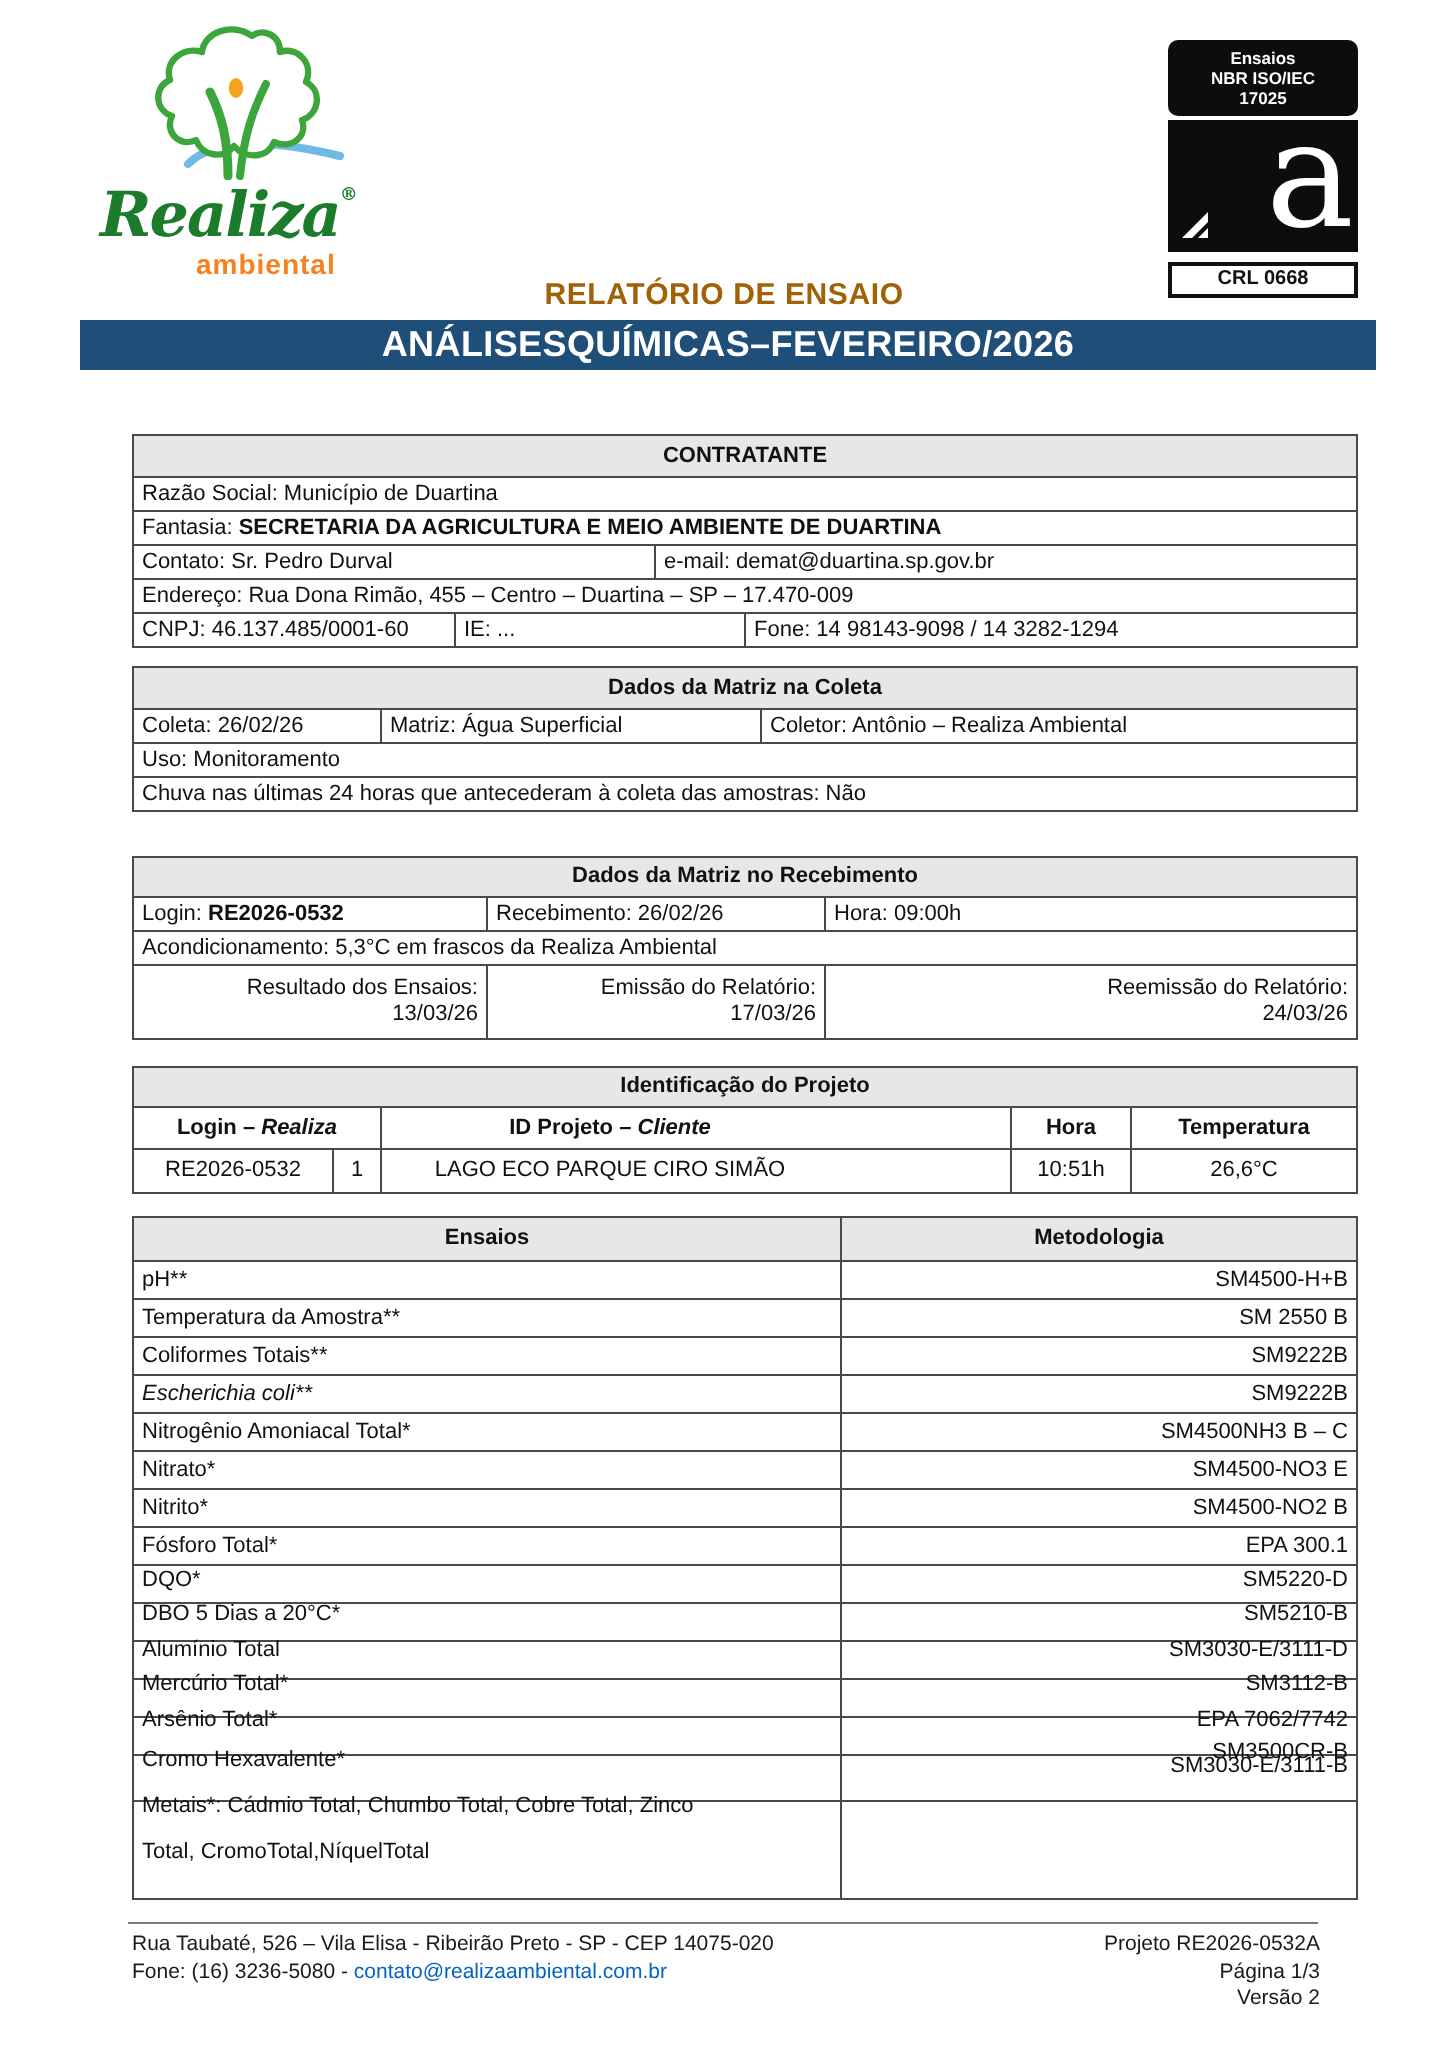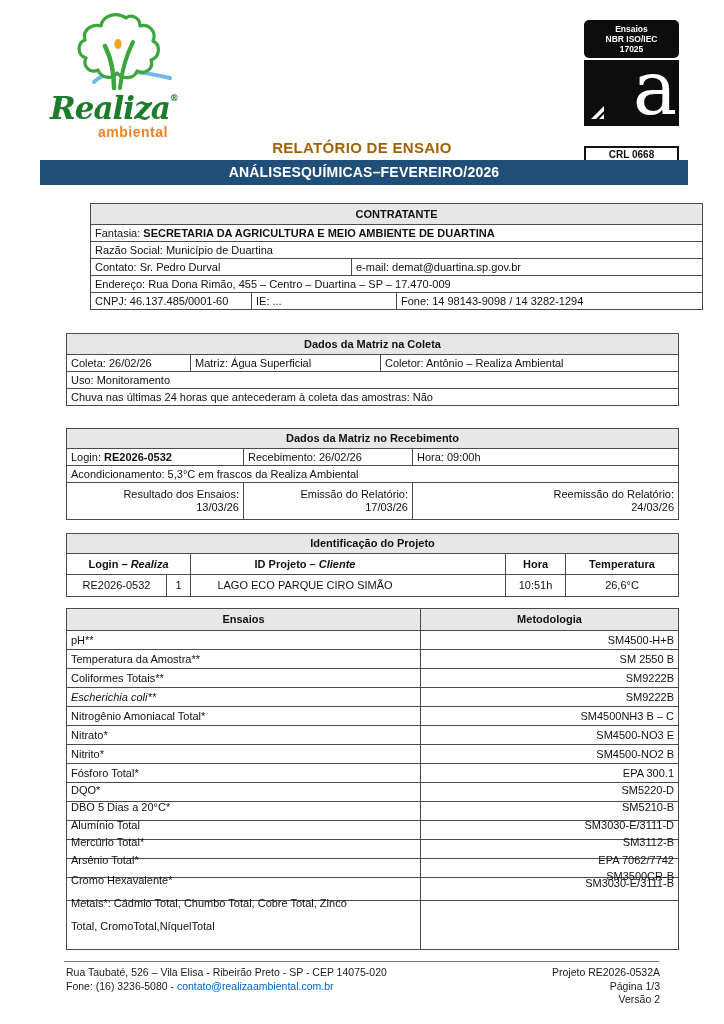--- a/index.html
+++ b/index.html
@@ -16,38 +16,38 @@
         color:#f58220;letter-spacing:.5px;}
 
   
   .badge{position:absolute;left:584px;top:20px;width:95px;}
   .badge-top{background:#0d0d0d;border-radius:5px;color:#fff;text-align:center;
         font-size:8.5px;font-weight:bold;line-height:10px;padding:4px 0;}
   .badge-mid{background:#0d0d0d;height:66px;margin-top:2px;position:relative;overflow:hidden;}
   .badge-a{position:absolute;right:2px;top:-14px;color:#fff;font-family:"DejaVu Serif",serif;
         font-size:74px;line-height:84px;}
   .badge-sym{position:absolute;left:7px;bottom:7px;}
-  .badge-crl{margin-top:20px;border:2px solid #111;background:#fff;text-align:center;
+  .badge-crl{margin-top:5px;border:2px solid #111;background:#fff;text-align:center;
         font-size:10px;font-weight:bold;line-height:14px;color:#111;}
 
   
   .title{position:absolute;left:0;top:139px;width:724px;text-align:center;
         font-size:15px;font-weight:bold;color:#a16207;letter-spacing:.3px;}
   .banner{position:absolute;left:40px;top:160px;width:648px;height:25px;background:#1f4e79;
-        color:#fff;font-size:14px;font-weight:bold;text-align:center;line-height:25px;letter-spacing:.2px;}
+        color:#fff;font-size:18px;font-weight:bold;text-align:center;line-height:25px;letter-spacing:.2px;}
 
   
   table{table-layout:fixed;width:612px;border-collapse:collapse;position:absolute;left:66px;}
   td,th{border:1px solid #4a4a4a;font-size:11px;line-height:13px;padding:1px 4px;
         vertical-align:middle;overflow:visible;font-weight:normal;text-align:left;color:#111;}
   table{border:1.5px solid #4a4a4a;}
   .sect{background:#e7e7e7;font-weight:bold;text-align:center;}
   .b{font-weight:bold;} .i{font-style:italic;}
 
-  .t1{top:203px;margin-left:24px;} .t1 tr{height:17px;} .t1 .hrow{height:21px;}
+  .t1{top:217px;} .t1 tr{height:17px;} .t1 .hrow{height:21px;}
   .t2{top:333px;padding-left:45px;} .t2 tr{height:17px;} .t2 .hrow{height:21px;}
   .t3{top:428px;} .t3 tr{height:17px;} .t3 .hrow{height:20px;} .t3 .drow{height:37px;}
   .c2 span{display:block;text-align:right;}
 
   .t4{top:533px;} .t4 .hrow{height:20px;} .t4 .chrow{height:21px;} .t4 .drow{height:22px;}
   .t4 td{text-align:center;}
   .t4 .idcol{padding-right:90px;}
 
   .t5{top:608px;} .t5 .hrow{height:22px;} .t5 tbody tr{height:19px;}
   .t5 .met{text-align:right;}
@@ -114,24 +114,24 @@
         <col style="width:161px">
         <col style="width:100px">
         <col style="width:45px">
         <col style="width:306px">
       </colgroup>
     <tbody>
         <tr class="hrow">
           <td colspan="4" class="sect">CONTRATANTE</td>
         </tr>
     <tr>
+          <td colspan="4">Razão Social: Município de Duartina</td>
+        </tr>
+    <tr>
           <td colspan="4"><span>Fantasia: </span><span class="b">SECRETARIA DA AGRICULTURA E MEIO AMBIENTE DE DUARTINA</span></td>
-        </tr>
-    <tr>
-          <td colspan="4">Razão Social: Município de Duartina</td>
         </tr>
     <tr>
       <td colspan="2">Contato: Sr. Pedro Durval</td>
       <td colspan="2">e-mail: demat@duartina.sp.gov.br</td>
     </tr>
     <tr>
           <td colspan="4">Endereço: Rua Dona Rimão, 455 – Centro – Duartina – SP – 17.470-009</td>
         </tr>
     <tr>
       <td>CNPJ: 46.137.485/0001-60</td>

